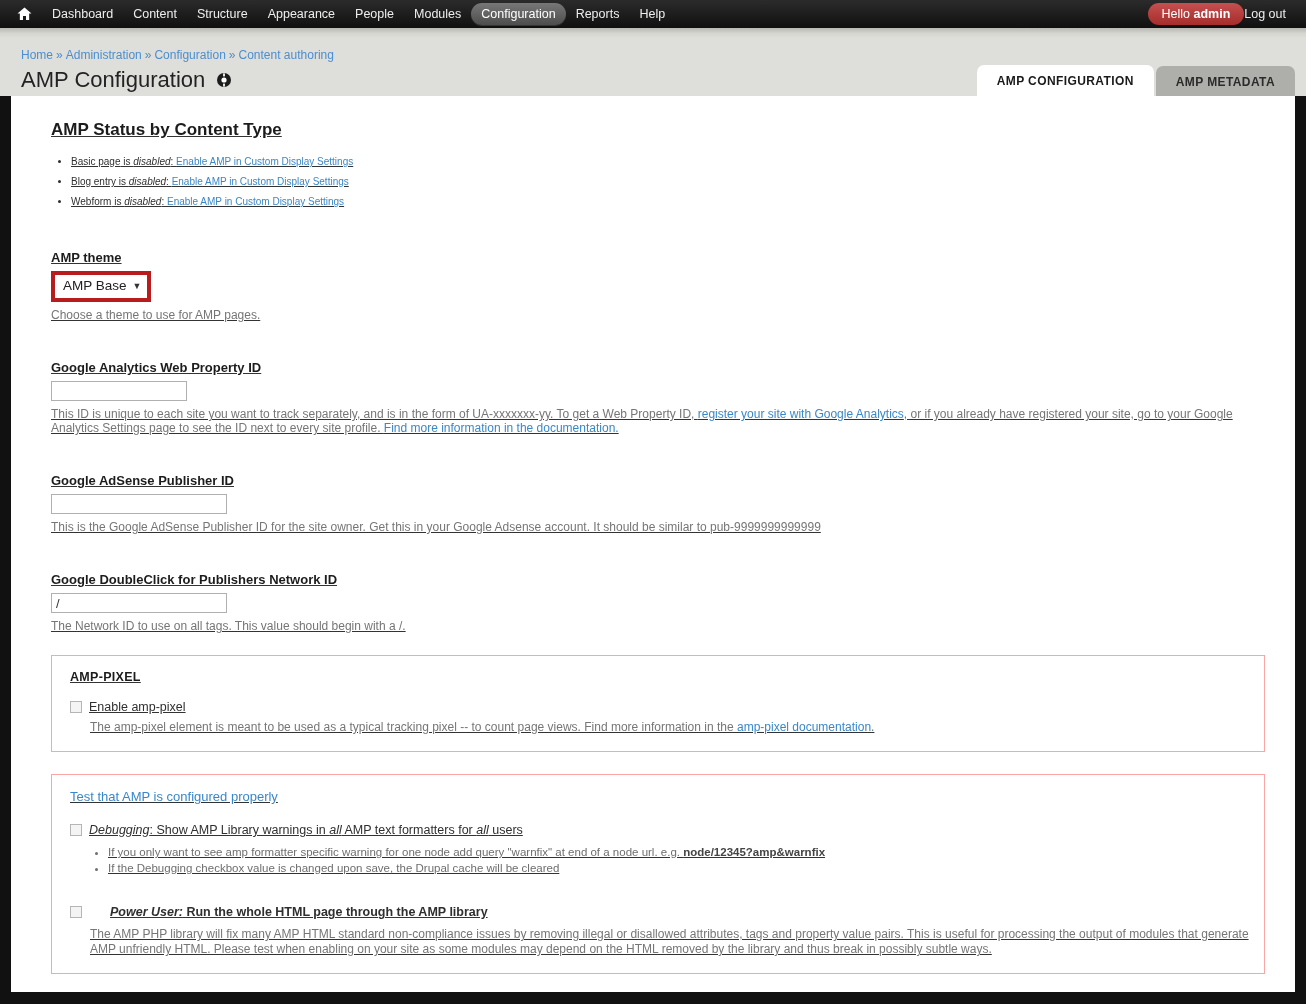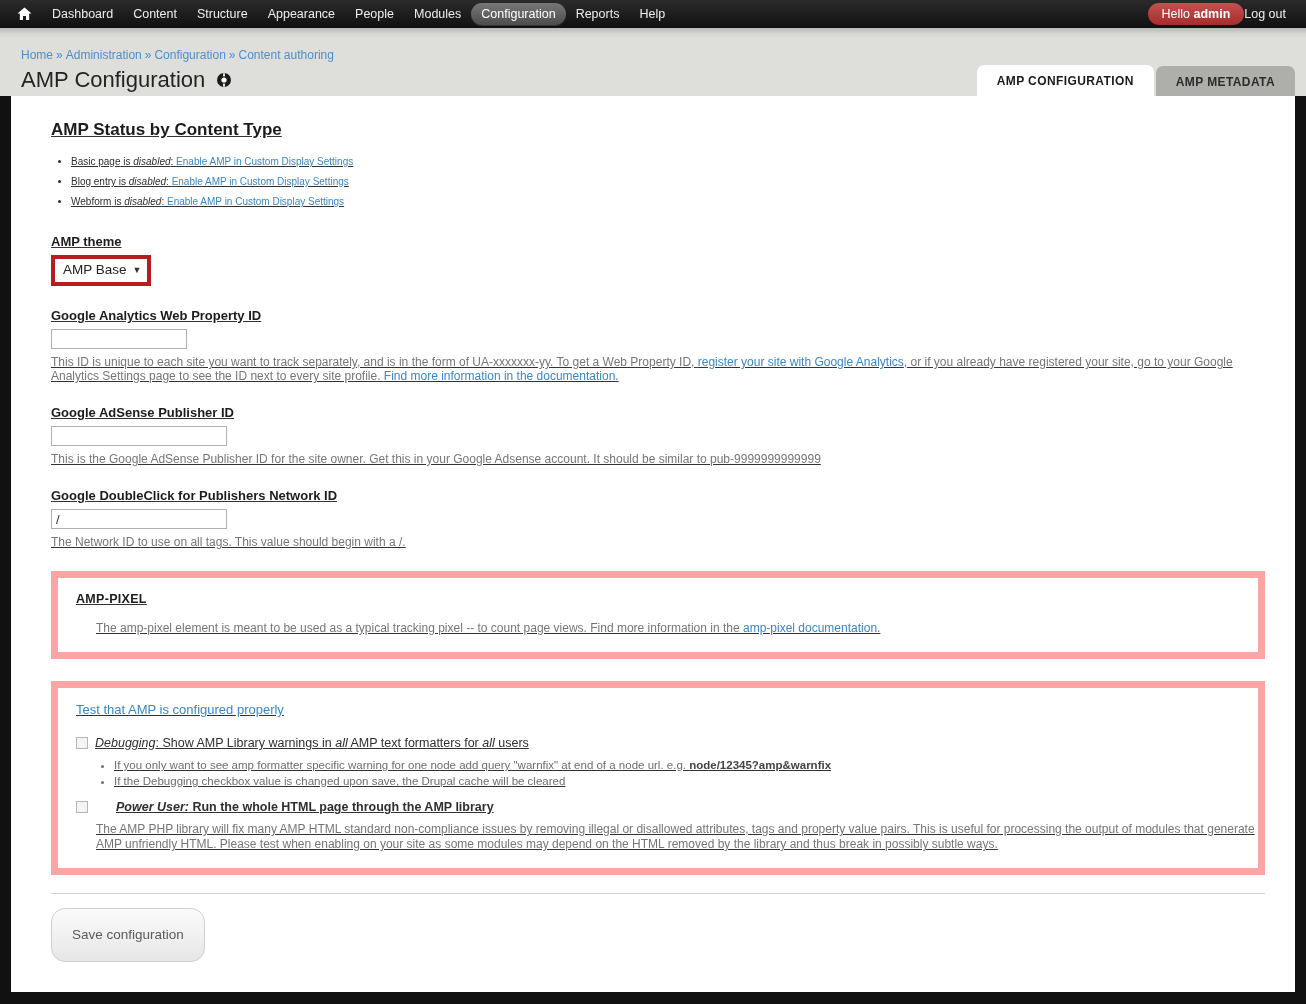--- a/index.html
+++ b/index.html
@@ -196,21 +196,21 @@
     font-size: 10px;
     color: #2f2f2f;
     line-height: 20px;
     margin-bottom: 0;
   }
   ul.status-list li em { font-style: italic; }
   a.blue {
     color: #3a87c8;
     text-decoration: none;
   }
-  .form-item { margin-top: 22px; }
+  .form-item { margin-top: 38px; }
   label.flabel {
     display: block;
     font-size: 13px;
     font-weight: bold;
     color: #1c1c1c;
     margin-bottom: 5px;
     line-height: 16px;
   }
   .select-wrap {
     display: inline-block;
@@ -243,21 +243,21 @@
     padding: 0 4px;
     color: #333;
     background: #fff;
     box-sizing: border-box;
   }
   #ga-input { width: 136px; }
   #adsense-input { width: 176px; }
   #doubleclick-input { width: 176px; }
 
   fieldset.panel {
-    border: 7px solid #fca5a5;
+    border: 1px solid #fca5a5;
     margin: 22px 0 0 0;
     padding: 14px 2px 16px 18px;
     box-sizing: border-box;
   }
   .panel-title {
     font-size: 12.5px;
     font-weight: bold;
     letter-spacing: .3px;
     color: #1c1c1c;
     margin: 0 0 14px 0;
@@ -396,20 +396,21 @@
     <h2 class="section-title">AMP Status by Content Type</h2>
     <ul class="status-list">
       <li><span>Basic page</span><span> is </span><em>disabled</em><span>: </span><a class="blue" href="#">Enable AMP in Custom Display Settings</a></li>
       <li><span>Blog entry</span><span> is </span><em>disabled</em><span>: </span><a class="blue" href="#">Enable AMP in Custom Display Settings</a></li>
       <li><span>Webform</span><span> is </span><em>disabled</em><span>: </span><a class="blue" href="#">Enable AMP in Custom Display Settings</a></li>
     </ul>
 
     <div class="form-item">
       <label class="flabel">AMP theme</label>
       <span class="select-wrap"><span>AMP Base</span><span class="caret">▼</span></span>
+      <div class="desc">Choose a theme to use for AMP pages.</div>
     </div>
 
     <div class="form-item">
       <label class="flabel">Google Analytics Web Property ID</label>
       <input id="ga-input" class="text-field" type="text" value="" style="">
       <div class="desc"><span>This ID is unique to each site you want to track separately, and is in the form of UA-xxxxxxx-yy. To get a Web Property ID, </span><a class="blue" href="#">register your site with Google Analytics</a><span>, or if you already have registered your site, go to your Google Analytics Settings page to see the ID next to every site profile. </span><a class="blue" href="#">Find more information in the documentation.</a></div>
     </div>
 
     <div class="form-item">
       <label class="flabel">Google AdSense Publisher ID</label>
@@ -418,36 +419,40 @@
     </div>
 
     <div class="form-item">
       <label class="flabel">Google DoubleClick for Publishers Network ID</label>
       <input id="doubleclick-input" class="text-field" type="text" value="/" style="">
       <div class="desc">The Network ID to use on all tags. This value should begin with a /.</div>
     </div>
 
     <fieldset class="panel">
       <div class="panel-title">AMP-PIXEL</div>
+      <div class="cb-row">
+        <input class="cbox" type="checkbox" style="">
+        <span class="cb-label">Enable amp-pixel</span>
+      </div>
       <div class="panel-desc indented"><span>The amp-pixel element is meant to be used as a typical tracking pixel -- to count page views. Find more information in the </span><a class="blue" href="#">amp-pixel documentation</a><span>.</span></div>
     </fieldset>
 
     <fieldset class="panel">
       <a class="test-link" href="#">Test that AMP is configured properly</a>
 
       <div class="cb-row">
         <input class="cbox" type="checkbox" style="">
         <span class="cb-label"><em>Debugging</em><span>: Show AMP Library warnings in </span><em>all</em><span> AMP text formatters for </span><em>all</em><span> users</span></span>
       </div>
       <ul class="sublist">
         <li><span>If you only want to see amp formatter specific warning for one node add query "warnfix" at end of a node url. e.g. </span><b>node/12345?amp&amp;warnfix</b></li>
         <li><span>If the Debugging checkbox value is changed upon save, the Drupal cache will be cleared</span></li>
       </ul>
 
-      <div class="cb-row" style="margin-top:10px;gap:28px;">
+      <div class="cb-row" style="margin-top:28px;gap:28px;">
         <input class="cbox" type="checkbox" style="">
         <span class="cb-label"><b><em>Power User:</em></b><b> Run the whole HTML page through the AMP library</b></span>
       </div>
       <div class="panel-desc indented" style="margin-top:7px;">The AMP PHP library will fix many AMP HTML standard non-compliance issues by removing illegal or disallowed attributes, tags and property value pairs. This is useful for processing the output of modules that generate AMP unfriendly HTML. Please test when enabling on your site as some modules may depend on the HTML removed by the library and thus break in possibly subtle ways.</div>
     </fieldset>
 
     <hr class="hr-sep">
     <div class="btn-row">
       <button class="save-btn" type="button">Save configuration</button>
     </div>

